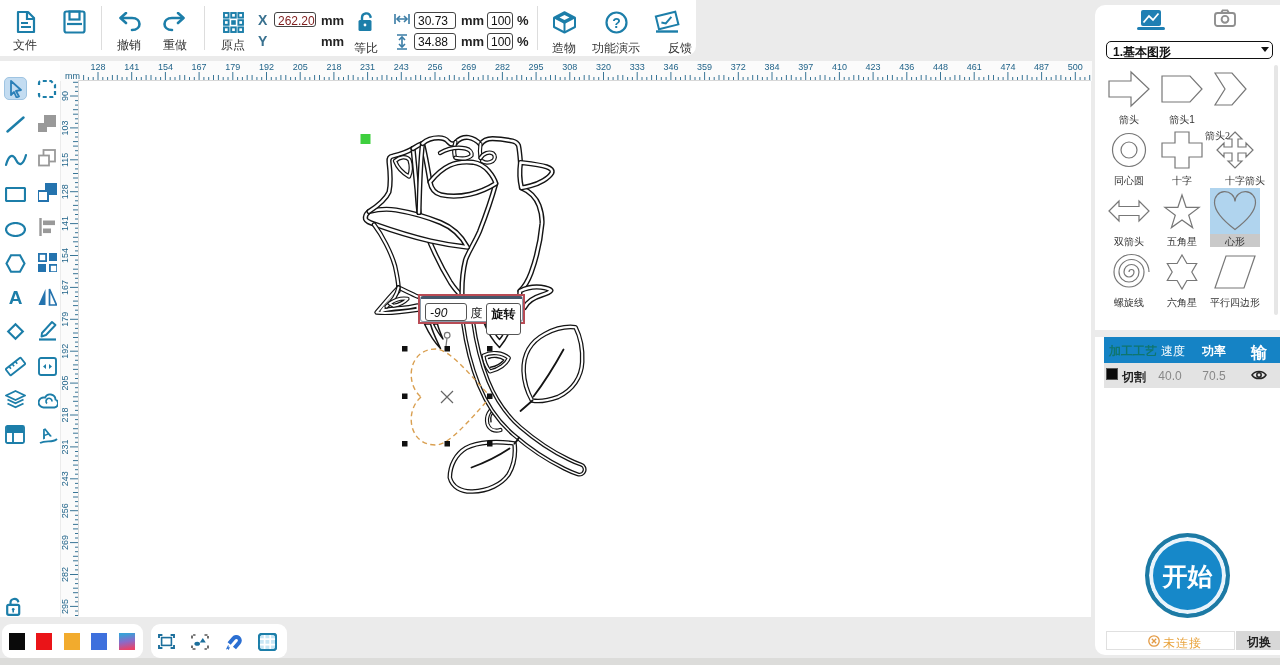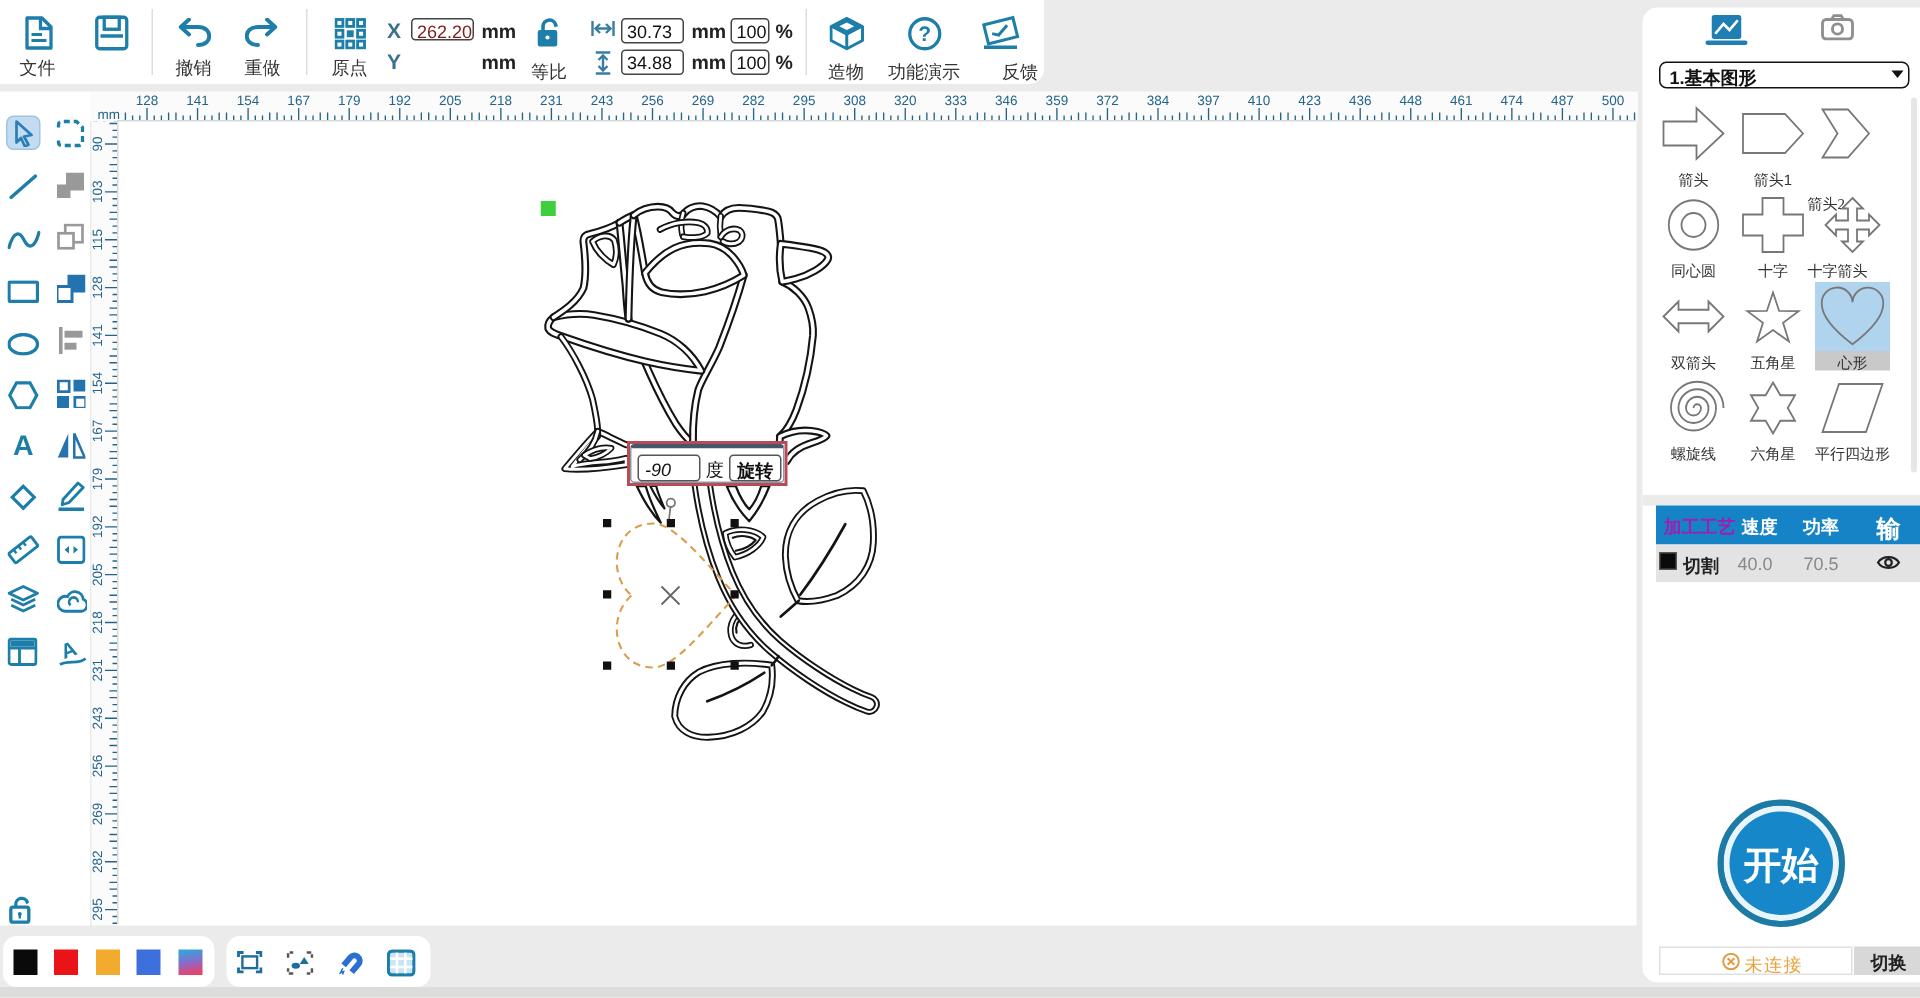--- a/index.html
+++ b/index.html
@@ -374,21 +374,21 @@
       <rect x="487" y="393.5" width="5.5" height="5.5" fill="#111"></rect>
       <rect x="402" y="441" width="5.5" height="5.5" fill="#111"></rect>
       <rect x="444.5" y="441" width="5.5" height="5.5" fill="#111"></rect>
       <rect x="487" y="441" width="5.5" height="5.5" fill="#111"></rect>
       <path d="M441 391 L453 403 M453 391 L441 403" stroke="#666" stroke-width="1.2"></path>
     </svg>
     <div class="abs" style="left:338.5px;top:213px;width:107px;height:30px;background:#fff;border:2px solid #b84b55;">
  <div class="abs" style="left:0px;top:0px;width:103px;height:26px;border:1px solid #8b9aa9;border-top:3px solid #44576b;border-radius:3px;"></div>
  <div class="abs" style="left:5.5px;top:7px;width:42px;height:18px;border:1.4px solid #555;border-radius:3px;background:#fff;font-size:12px;color:#111;padding:1.5px 0 0 4px;font-style:italic;">-90</div>
  <div class="abs" style="left:51px;top:9px;font-size:12px;color:#111;">度</div>
- <div class="abs" style="left:66.5px;top:7px;width:35px;height:18px;border:1.4px solid #555;border-radius:3px;background:#fff;font-size:12px;font-weight:bold;color:#111;text-align:center;padding-top:1.5px;">旋转</div>
+ <div class="abs" style="left:66.5px;top:7px;width:35px;height:32px;border:1.4px solid #555;border-radius:3px;background:#fff;font-size:12px;font-weight:bold;color:#111;text-align:center;padding-top:1.5px;">旋转</div>
 </div>
   </div>
 
 <div class="abs" style="left:2px;top:624px;width:141px;height:34px;background:#fff;border-radius:9px;"></div>
 <div class="abs" style="left:151px;top:624px;width:136px;height:34px;background:#fff;border-radius:9px;"></div>
 <div id="swatches" class="abs" style="left:2px;top:624px;width:141px;height:34px;">
   <div class="abs" style="left:7px;top:9px;width:16px;height:17px;background:#0a0a0a;"></div>
   <div class="abs" style="left:34px;top:9px;width:16px;height:17px;background:#ea1418;"></div>
   <div class="abs" style="left:62px;top:9px;width:16px;height:17px;background:#f2ab2d;"></div>
   <div class="abs" style="left:89px;top:9px;width:16px;height:17px;background:#3e70dd;"></div>
@@ -453,21 +453,21 @@
       <circle cx="23" cy="21" r="8" fill="none" stroke="#777" stroke-width="1.2"></circle>
     </svg>
     <div class="abs" style="left:4px;top:169px;width:60px;text-align:center;font-size:10px;color:#333;">同心圆</div>
     <svg class="abs" style="left:64px;top:124px" width="46" height="42" viewBox="0 0 46 42">
       <polygon points="16,3 30,3 30,14 43,14 43,28 30,28 30,39 16,39 16,28 3,28 3,14 16,14" fill="none" stroke="#777" stroke-width="1.2"></polygon>
     </svg>
     <div class="abs" style="left:57px;top:169px;width:60px;text-align:center;font-size:10px;color:#333;">十字</div>
     <svg class="abs" style="left:117px;top:124px" width="46" height="42" viewBox="0 0 46 42">
       <polygon points="23,3 30,10 26,10 26,18 34,18 34,14 41,21 34,28 34,24 26,24 26,32 30,32 23,39 16,32 20,32 20,24 12,24 12,28 5,21 12,14 12,18 20,18 20,10 16,10" fill="none" stroke="#777" stroke-width="1.2"></polygon>
     </svg>
-    <div class="abs" style="left:110px;top:169px;width:60px;text-align:left;font-size:10px;color:#333;font-family:Liberation Mono, monospace;">十字箭头</div>
+    <div class="abs" style="left:110px;top:169px;width:60px;text-align:right;font-size:10px;color:#333;font-family:Liberation Mono, monospace;">十字箭头</div>
     <svg class="abs" style="left:11px;top:185px" width="46" height="42" viewBox="0 0 46 42">
       <polygon points="3,21 13,11 13,16.5 33,16.5 33,11 43,21 33,31 33,25.5 13,25.5 13,31" fill="none" stroke="#777" stroke-width="1.2"></polygon>
     </svg>
     <div class="abs" style="left:4px;top:230px;width:60px;text-align:center;font-size:10px;color:#333;">双箭头</div>
     <svg class="abs" style="left:64px;top:185px" width="46" height="42" viewBox="0 0 46 42">
       <polygon points="23.0,5.0 27.1,17.3 40.1,17.4 29.7,25.2 33.6,37.6 23.0,30.0 12.4,37.6 16.3,25.2 5.9,17.4 18.9,17.3" fill="none" stroke="#777" stroke-width="1.2"></polygon>
     </svg>
     <div class="abs" style="left:57px;top:230px;width:60px;text-align:center;font-size:10px;color:#333;">五角星</div>
     <div class="abs" style="left:115px;top:183px;width:50px;height:46px;background:#b0d4ee;"></div>
     <div class="abs" style="left:115px;top:229px;width:50px;height:13px;background:#c9c9c9;"></div>
@@ -486,22 +486,22 @@
     <svg class="abs" style="left:117px;top:246px" width="46" height="42" viewBox="0 0 46 42">
       <polygon points="14,5 43,5 32,37 3,37" fill="none" stroke="#777" stroke-width="1.2"></polygon>
     </svg>
     <div class="abs" style="left:110px;top:291px;width:60px;text-align:center;font-size:10px;color:#333;">平行四边形</div>
 
   <div class="abs" style="left:179px;top:60px;width:4px;height:250px;background:#e6e6e6;border-radius:2px;"></div>
 
   <div class="abs" style="left:0px;top:325px;width:185px;height:7px;background:#ebebeb;"></div>
 
   <div class="abs" style="left:9px;top:332px;width:176px;height:26px;background:#1583c5;"></div>
-  <div class="abs" style="left:14px;top:338px;font-size:12px;font-weight:bold;color:#a21caf;">加工工艺</div>
-  <div class="abs" style="left:66px;top:338px;width:24px;text-align:center;font-size:12px;font-weight:bold;color:#fff;">速度</div>
+  <div class="abs" style="left:14px;top:338px;font-size:12px;font-weight:bold;color:#0f766e;">加工工艺</div>
+  <div class="abs" style="left:66px;top:338px;width:24px;text-align:center;font-size:12px;font-weight:normal;color:#fff;">速度</div>
   <div class="abs" style="left:107px;top:338px;width:24px;text-align:center;font-size:12px;font-weight:bold;color:#fff;">功率</div>
   <div class="abs" style="left:152px;top:338px;width:24px;text-align:center;font-size:16px;font-weight:bold;color:#fff;">输出</div>
   <div class="abs" style="left:9px;top:358px;width:176px;height:25px;background:#e3e3e3;"></div>
   <div class="abs" style="left:11px;top:363px;width:12px;height:12px;background:#0a0a0a;border:1px solid #555;"></div>
   <div class="abs" style="left:27px;top:364px;font-size:12px;font-weight:bold;color:#222;">切割</div>
   <div class="abs" style="left:61px;top:364px;width:28px;text-align:center;font-size:12px;color:#888;">40.0</div>
   <div class="abs" style="left:105px;top:364px;width:28px;text-align:center;font-size:12px;color:#888;">70.5</div>
   <svg class="abs" style="left:156px;top:364px" width="16" height="12" viewBox="0 0 16 12">
     <path d="M1 6 C4 1.2 12 1.2 15 6 C12 10.8 4 10.8 1 6 Z" fill="none" stroke="#222" stroke-width="1.5"></path>
     <circle cx="8" cy="6" r="2.2" fill="none" stroke="#222" stroke-width="1.5"></circle>

